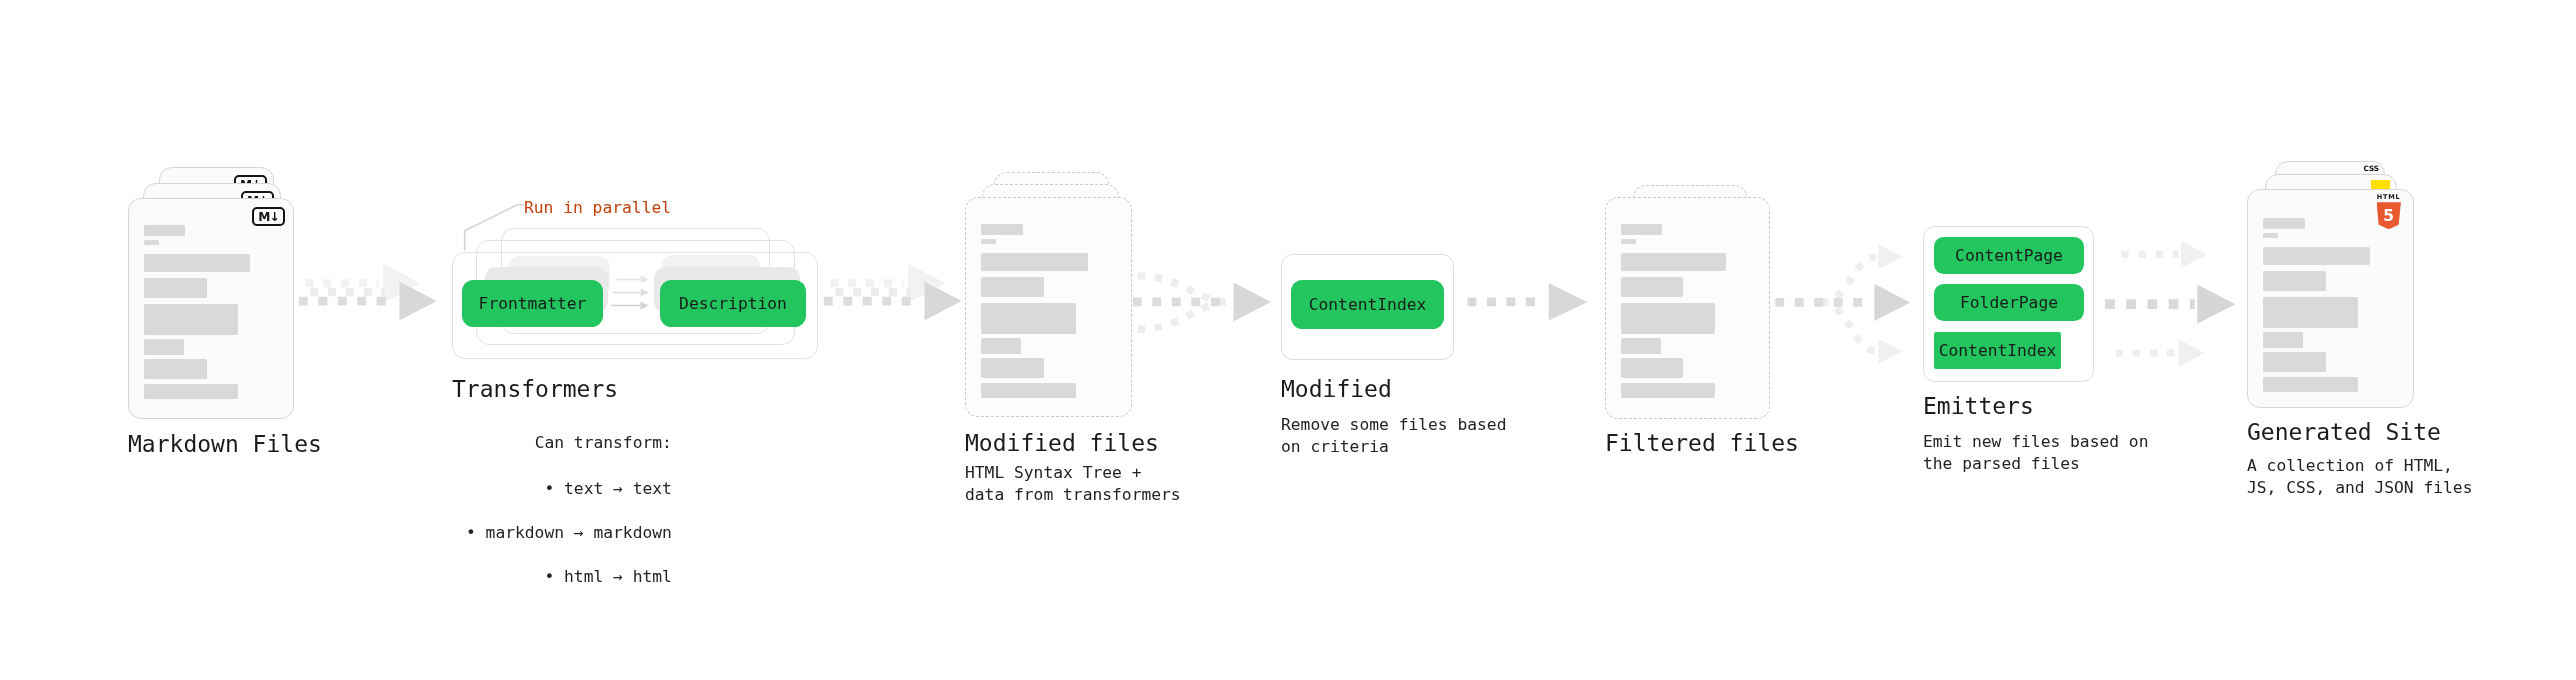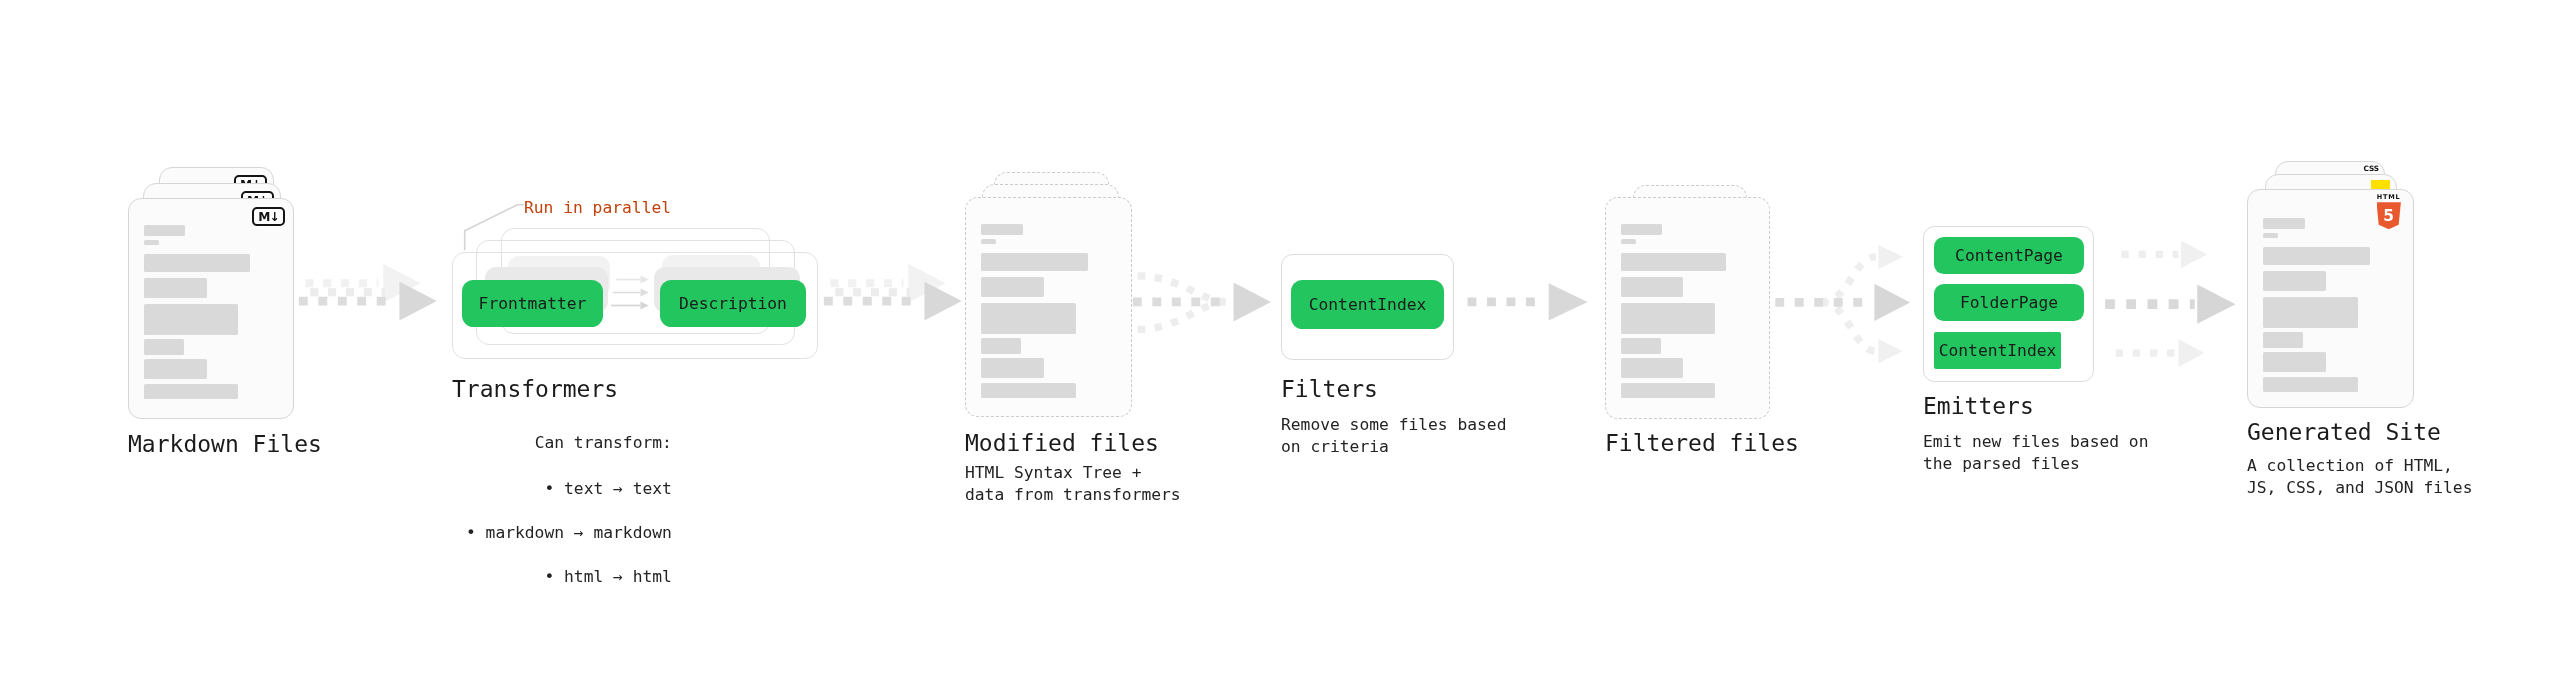--- a/index.html
+++ b/index.html
@@ -140,21 +140,21 @@
   <svg style="left:1131px;top:258px;" width="145" height="91" viewBox="0 0 178 112">
     <path d="M8,22 C60,22 85,54 118,54" fill="none" stroke="#ededed" stroke-width="9" stroke-dasharray="9 12"></path>
     <path d="M8,88 C60,88 85,54 118,54" fill="none" stroke="#ededed" stroke-width="9" stroke-dasharray="9 12"></path>
     <line x1="2" y1="54" x2="118" y2="54" stroke="#dcdcdc" stroke-width="11" stroke-dasharray="11 13"></line>
     <polygon points="126,30 126,78 172,54" fill="#d8d8d8"></polygon>
   </svg>
 
   <div>
     <div class="panel" style="left:1281px;top:254px;width:173px;height:106px;"></div>
     <div class="pill" style="left:1291px;top:280px;width:153px;height:49px;">ContentIndex</div>
-    <div class="title" style="left:1281px;top:376px;">Filters</div>
+    <div class="title" style="left:1281px;top:376px;">Modified</div>
     <div class="subtitle" style="left:1281px;top:414px;">Remove some files based
 on criteria</div>
   </div>
 
   <svg style="left:1461px;top:258px;" width="138" height="91" viewBox="0 0 170 112">
     <line x1="8" y1="54" x2="104" y2="54" stroke="#d9d9d9" stroke-width="11" stroke-dasharray="11 13"></line>
     <polygon points="108,31 108,77 156,54" fill="#d8d8d8"></polygon>
   </svg>
 
   <div>

